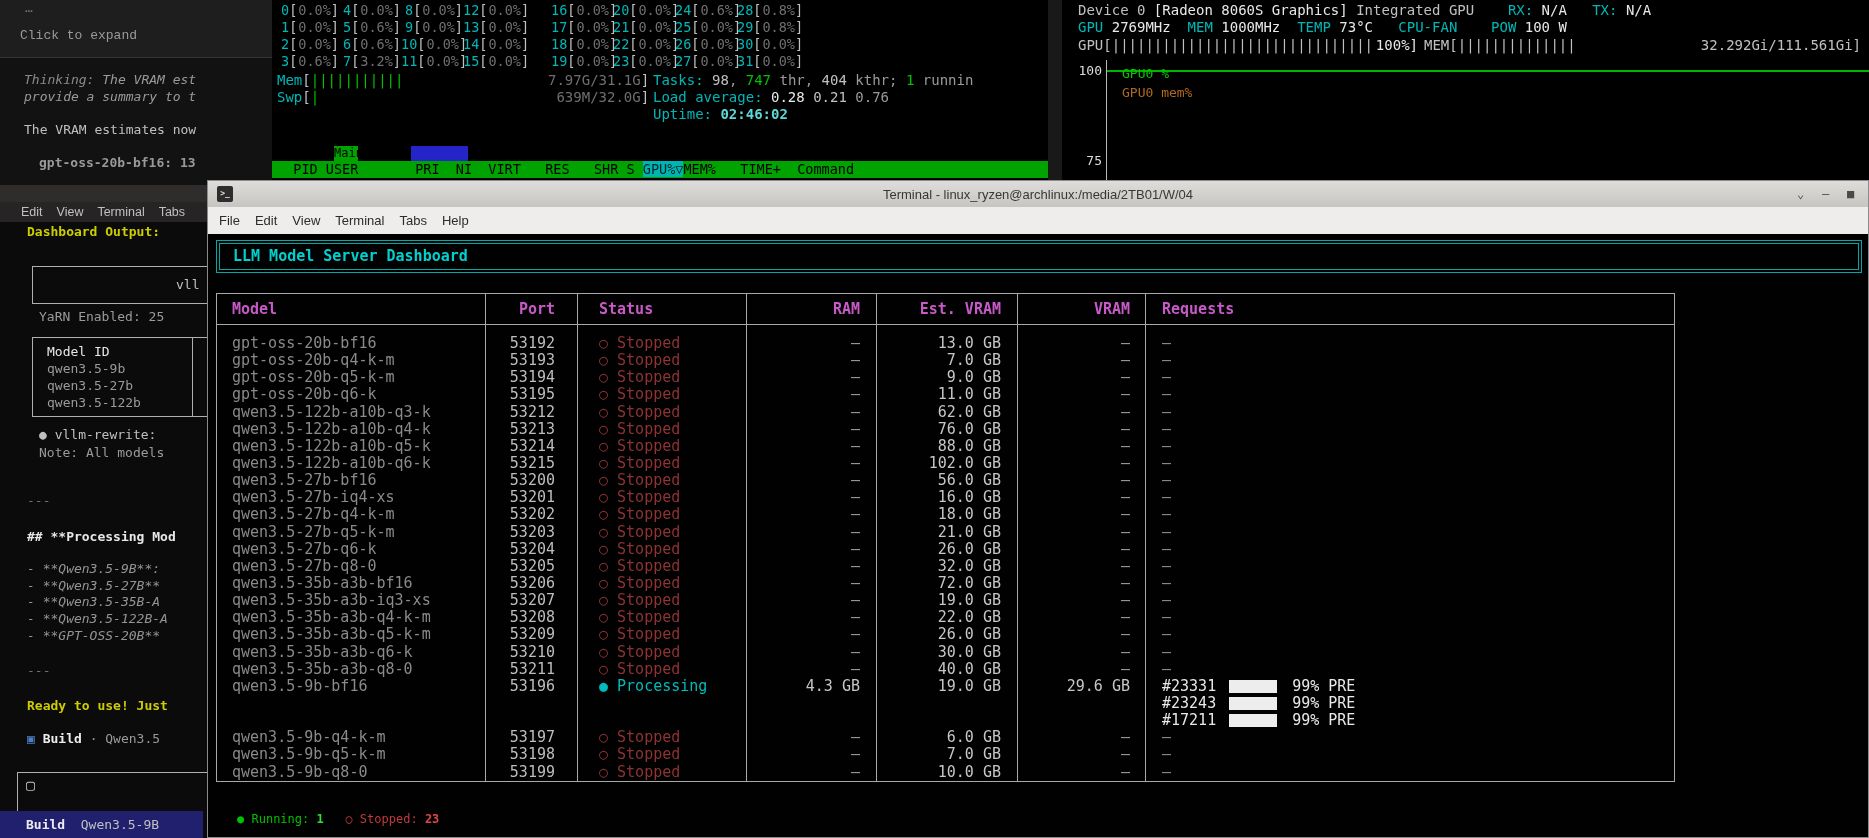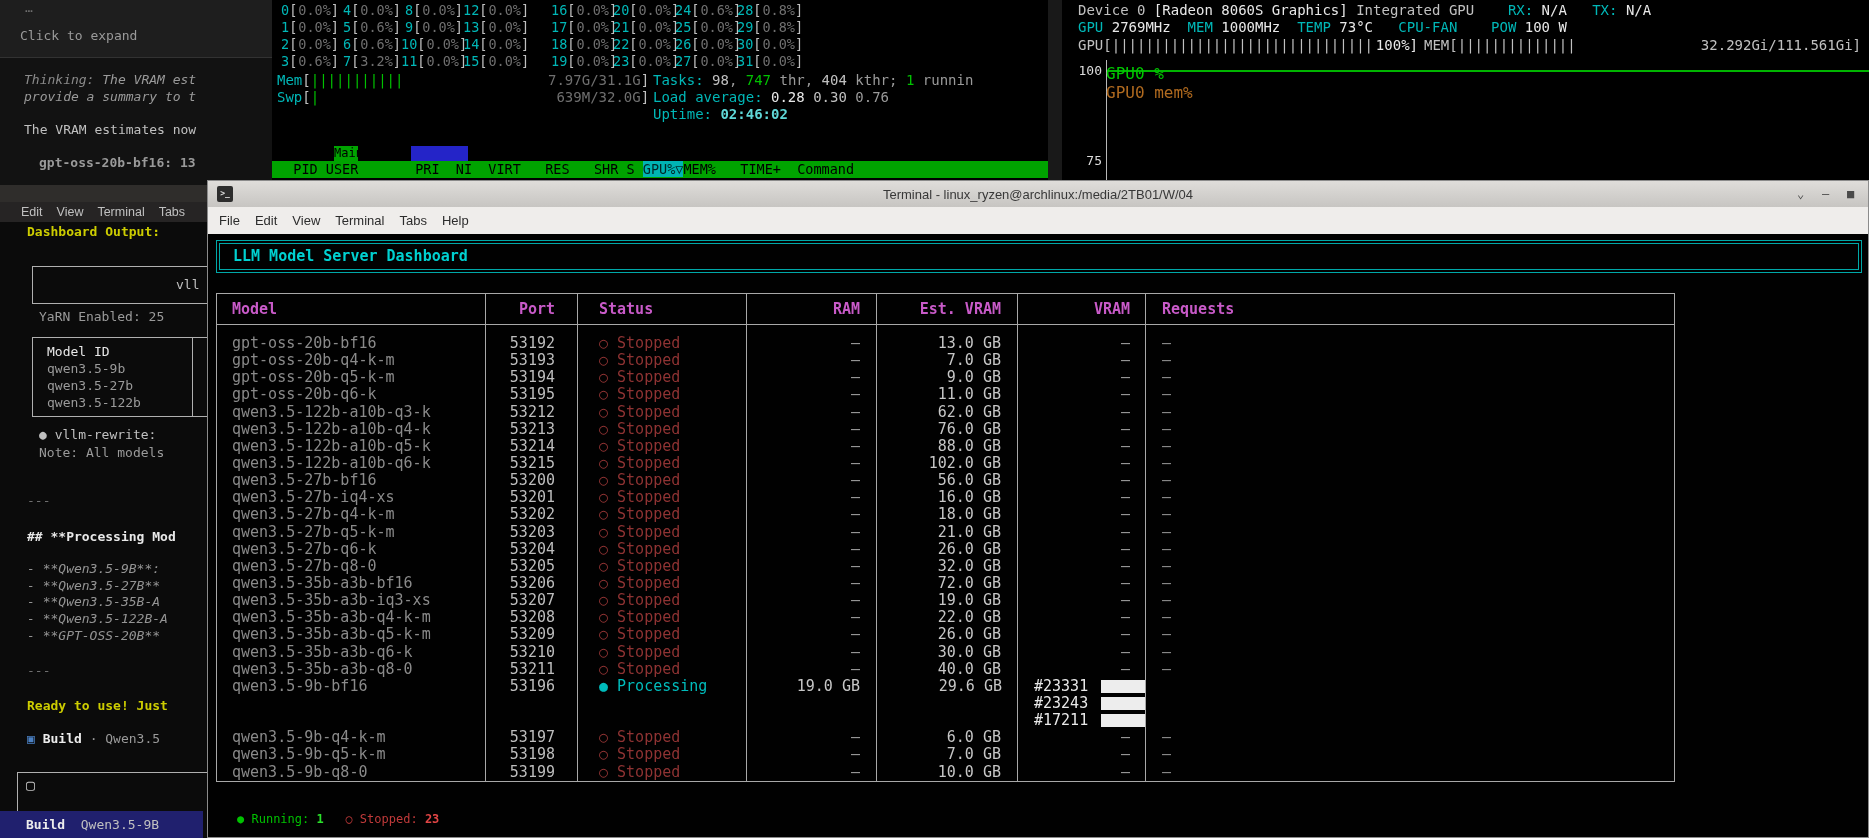--- a/index.html
+++ b/index.html
@@ -44,21 +44,21 @@
   #htop-proc-header .sortcol{background:#00b4b4;color:#002828;}
   .htop-tab{position:absolute;top:146px;height:15px;font-size:12px;line-height:15px;text-align:center;}
 
   
   #nvtop-panel{left:1062px;top:0;width:807px;height:180px;background:#000;overflow:hidden;}
   .nv-bar{display:inline-flex;overflow:hidden;white-space:pre;}
   .nv-pipes{flex:1;overflow:hidden;}
   #nv-graph-vline{position:absolute;left:44px;top:60px;height:120px;border-left:1px solid #b8b8b8;}
   #nv-gpu-line{position:absolute;left:45px;top:70px;right:0;height:2px;background:#00b400;}
   .nv-axis{position:absolute;left:6px;width:34px;text-align:right;font-size:13px;color:#dcdcdc;line-height:15px;}
-  .nv-legend{position:absolute;left:44px;font-size:16px;line-height:15px;white-space:pre;}
+  .nv-legend{position:absolute;left:60px;font-size:13px;line-height:15px;white-space:pre;}
 
   
   #chat-panel{left:0;top:185px;width:207px;height:653px;background:#0b0b0b;overflow:hidden;}
   #chat-titlebar{position:absolute;left:0;top:0;right:0;height:17px;background:#2f2d2b;}
   #chat-menubar{position:absolute;left:0;top:17px;right:0;height:20px;background:#262424;
     display:flex;align-items:center;padding-left:21px;gap:14px;font-size:12.5px;color:#c0c0c0;}
   .chat-line{position:absolute;white-space:pre;font-size:13px;line-height:17px;}
   .chat-box{position:absolute;border:1px solid #b0b0b0;box-sizing:border-box;}
   #chat-action-strip{position:absolute;left:0;top:626px;width:203px;height:27px;background:#20206e;}
 
@@ -105,21 +105,21 @@
   .req-bar{display:inline-block;width:48px;height:13px;background:#ededed;margin:0 15px 0 13px;vertical-align:middle;}
   .vsep{position:absolute;top:0;bottom:0;border-left:1px solid #a8a8a8;}
   #dash-footer{position:absolute;left:29px;top:577px;font-size:12px;line-height:17px;white-space:pre;}
 </style>
 </head>
 <body>
 
 <section class="abs" id="tl-panel">
   <div id="tl-upper">
     <div class="tl-line t-dim" style="left:25px;top:0;">…</div>
-    <div class="tl-line t-gray" style="left:20px;top:28px;">Click to expand</div>
+    <div class="tl-line t-gray" style="left:20px;top:28px;font-family:Liberation Mono, monospace;">Click to expand</div>
   </div>
   <div class="tl-line" style="left:24px;top:72px;"><span class="t-dim-i">Thinking: </span><span class="t-gray-i">The VRAM est</span></div>
   <div class="tl-line" style="left:24px;top:89px;"><span class="t-gray-i">provide a summary to t</span></div>
   <div class="tl-line t-lgray" style="left:24px;top:122px;">The VRAM estimates now</div>
   <div class="tl-line t-gray" style="left:39px;top:155px;font-weight:bold;">gpt-oss-20b-bf16: 13</div>
 </section>
 
 <section class="abs" id="htop-panel">
   <div class="abs" style="left:5px;top:2px;">
       <div class="cpu-row">
@@ -351,21 +351,21 @@
           <span class="t-lgray">[</span>
           <span class="cpu-bar t-green"></span>
           <span class="t-dim">0.0%</span>
           <span class="t-lgray">]</span>
         </span>
       </div>
     </div>
   <div class="hline meter-line" style="left:5px;top:72px;"><span class="t-cyan">Mem</span><span class="t-lgray">[</span><span class="meter-bar"><span class="t-green">|||||||||||</span><span class="meter-space"></span><span class="t-dim">7.97G/31.1G</span></span><span class="t-lgray">]</span></div>
   <div class="hline meter-line" style="left:5px;top:89px;"><span class="t-cyan">Swp</span><span class="t-lgray">[</span><span class="meter-bar"><span class="t-green">|</span><span class="meter-space"></span><span class="t-dim">639M/32.0G</span></span><span class="t-lgray">]</span></div>
   <div class="hline" style="left:381px;top:72px;"><span class="t-cyan">Tasks: </span><span class="t-lgray">98</span><span class="t-gray">, </span><span class="t-green">747</span><span class="t-gray"> thr</span><span class="t-gray">, </span><span class="t-lgray">404</span><span class="t-gray"> kthr</span><span class="t-gray">; </span><span class="t-green">1</span><span class="t-gray"> runnin</span></div>
-  <div class="hline" style="left:381px;top:89px;"><span class="t-cyan">Load average: </span><span class="t-white">0.28 </span><span class="t-lgray">0.30 </span><span class="t-gray">0.76</span></div>
+  <div class="hline" style="left:381px;top:89px;"><span class="t-cyan">Load average: </span><span class="t-white">0.28 </span><span class="t-lgray">0.21 </span><span class="t-gray">0.76</span></div>
   <div class="hline" style="left:381px;top:106px;"><span class="t-cyan">Uptime: </span><span class="t-bcyan">02:46:02</span></div>
   <div class="htop-tab" style="left:62px;width:24px;background:#00a300;color:#000;">Main</div>
   <div class="htop-tab" style="left:139px;width:57px;background:#2424c8;"></div>
   <div id="htop-proc-header"><span>  PID USER       PRI  NI  VIRT   RES   SHR S </span><span class="sortcol">GPU%▽</span><span>MEM%   TIME+  Command</span></div>
 </section>
 
 <section class="abs" id="nvtop-panel">
   <div class="hline" style="left:16px;top:2px;"><span class="t-lgray">Device 0 </span><span class="t-white">[Radeon 8060S Graphics]</span><span class="t-lgray"> Integrated GPU    </span><span class="t-cyan">RX: </span><span class="t-white">N/A   </span><span class="t-cyan">TX: </span><span class="t-white">N/A</span></div>
   <div class="hline" style="left:16px;top:19px;"><span class="t-cyan">GPU </span><span class="t-white">2769MHz  </span><span class="t-cyan">MEM </span><span class="t-white">1000MHz  </span><span class="t-cyan">TEMP </span><span class="t-white">73°C   </span><span class="t-cyan">CPU-FAN    </span><span class="t-cyan">POW </span><span class="t-white">100 W</span></div>
   <div class="hline" style="left:16px;top:37px;display:flex;gap:6px;">
@@ -642,20 +642,21 @@
             <div class="cell c-status"><span class="t-stop">○ </span><span class="t-stop">Stopped</span></div>
             <div class="cell c-ram">–</div>
             <div class="cell c-est">40.0 GB</div>
             <div class="cell c-vram">–</div>
             <div class="cell c-requests">–</div>
           </div>
           <div class="trow proc">
             <div class="cell c-model">qwen3.5-9b-bf16</div>
             <div class="cell c-port">53196</div>
             <div class="cell c-status"><span class="t-proc">● </span><span class="t-proc">Processing</span></div>
+            <div class="cell c-ram">4.3 GB</div>
             <div class="cell c-est">19.0 GB</div>
             <div class="cell c-vram">29.6 GB</div>
             <div class="cell c-requests"><div class="req-line"><span class="t-white">#23331</span><span class="req-bar"></span><span class="t-white">99% PRE</span></div><div class="req-line"><span class="t-white">#23243</span><span class="req-bar"></span><span class="t-white">99% PRE</span></div><div class="req-line"><span class="t-white">#17211</span><span class="req-bar"></span><span class="t-white">99% PRE</span></div></div>
           </div>
           <div class="trow">
             <div class="cell c-model">qwen3.5-9b-q4-k-m</div>
             <div class="cell c-port">53197</div>
             <div class="cell c-status"><span class="t-stop">○ </span><span class="t-stop">Stopped</span></div>
             <div class="cell c-ram">–</div>
             <div class="cell c-est">6.0 GB</div>

